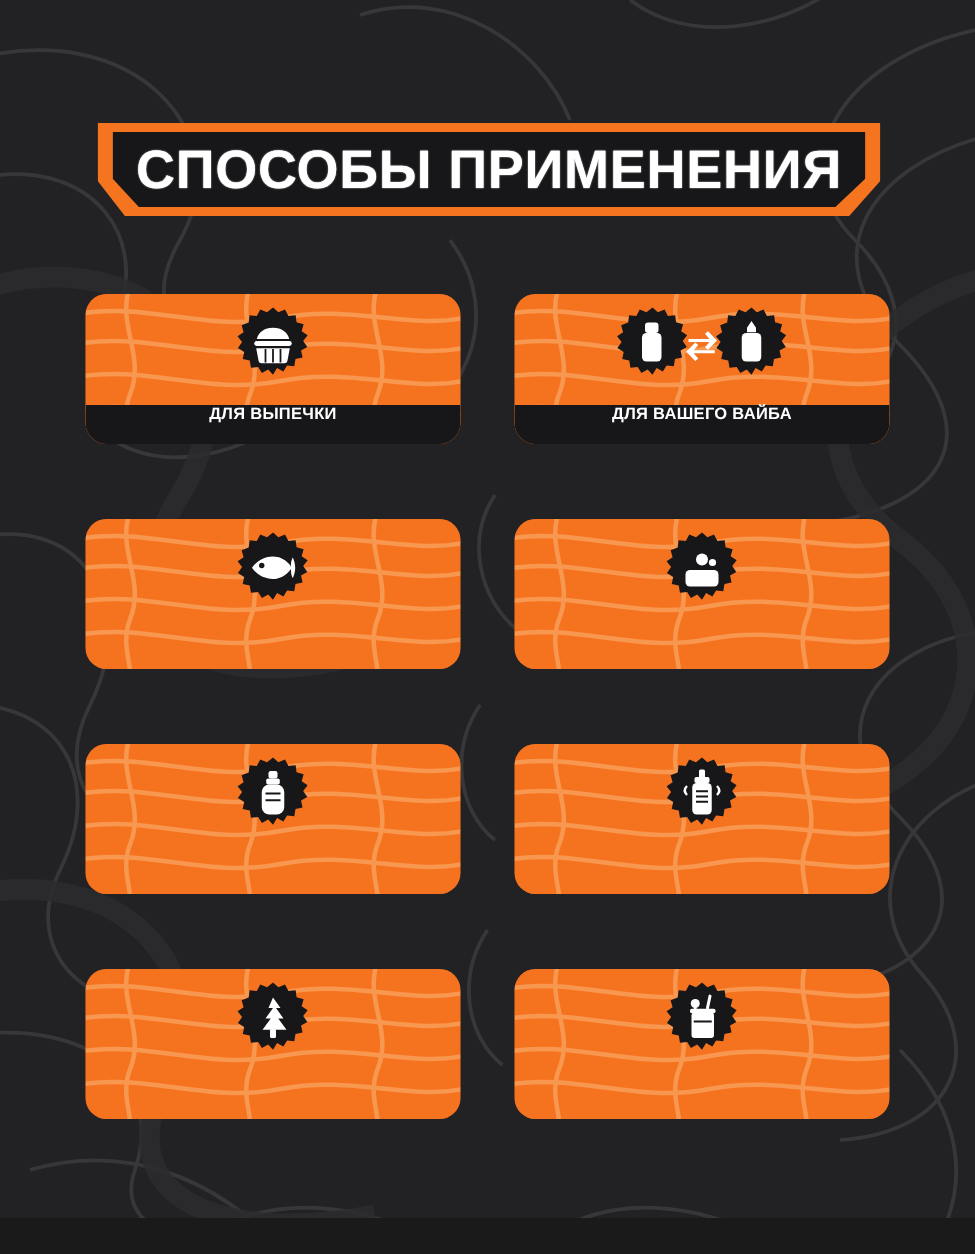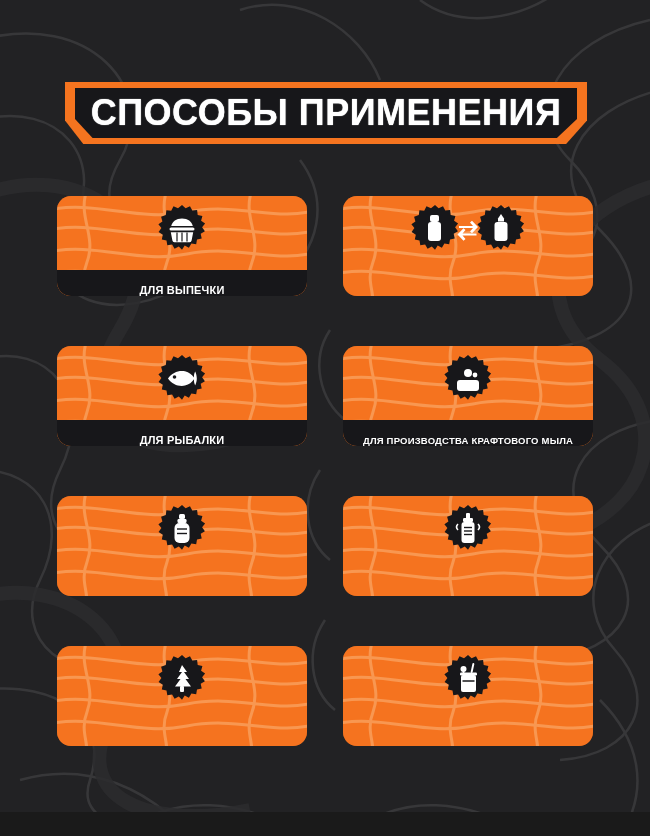--- a/index.html
+++ b/index.html
@@ -114,21 +114,21 @@
   .badge svg { display: block; }
 
   .label-bar {
     position: absolute;
     left: 0;
     right: 0;
     bottom: 0;
     height: 26px;
     background: #17171a;
     display: flex;
-    align-items: flex-end;
+    align-items: flex-start;
     justify-content: center;
     z-index: 2;
   }
   .label-bar span {
     color: #ffffff;
     font-size: 11px;
     font-weight: bold;
     letter-spacing: 0.2px;
     white-space: nowrap;
     text-transform: uppercase;
@@ -242,20 +242,23 @@
                 <path d="M93 10l3 4.5v3h-6v-3z"></path>
                 <rect x="86.5" y="18" width="13" height="19" rx="3"></rect>
               </g>
               <g fill="#ffffff">
                 <path d="M51 22h14l-3-3.5 2-1.7 6 6.2-6 6.2-2-1.7 3-3.5H51z"></path>
                 <path d="M69 30H55l3 3.5-2 1.7-6-6.2 6-6.2 2 1.7-3 3.5h14z" opacity="0"></path>
                 <path d="M68.5 31.5h-14l3 3.5-2 1.7-6-6.2 6-6.2 2 1.7-3 3.5h14z"></path>
               </g>
             </svg>
           </div>
+          <div class="label-bar">
+            <span>ДЛЯ ВАШЕГО ВАЙБА</span>
+          </div>
         </div>
       </div>
 
       <div class="row">
 
         <div class="card left">
           <svg class="card-texture" width="250" height="100" viewBox="0 0 250 100" fill="none">
             <rect width="250" height="100" fill="#F5741F"></rect>
             <g stroke="#FBC08A" stroke-width="3" fill="none" opacity="0.85">
               <path d="M-10 14 C 40 4, 80 26, 130 16 C 180 6, 220 26, 260 14"></path>
@@ -268,23 +271,20 @@
             </g>
           </svg>
           <div class="badge">
             <svg width="54" height="54" viewBox="0 0 54 54">
               <path fill="#17171a" d="M27 1l3.6 3.2L35 2.3l2.3 4.3 4.8-.5.6 4.8 4.7 1.2-1.3 4.7 4 2.7-3 3.8 2.8 4-4.2 2.4 1 4.7-4.7 1-.8 4.8-4.8-.6-2.5 4.1-4.2-2.3L27 45.8l-3.2-3.4-4.2 2.3-2.5-4.1-4.8.6-.8-4.8-4.7-1 1-4.7L3.6 28l2.8-4-3-3.8 4-2.7-1.3-4.7L10.8 11l.6-4.8 4.8.5L18.5 2.3 23 4.2z"></path>
               <g fill="#ffffff">
                 <path d="M13 24.5c4-6 11-8.5 17-7.2 4 .9 7 3.4 9 6.3-.3-3.6 1.2-6 1.2-6s1.6 3.1 1.6 6.9-1.6 6.8-1.6 6.8-1.5-2.4-1.2-6c-2 2.9-5 5.4-9 6.3-6 1.3-13-1.1-17-7.1z"></path>
                 <circle cx="19.5" cy="23" r="1.8" fill="#17171a"></circle>
               </g>
             </svg>
-          </div>
-          <div class="label-bar">
-            <span>ДЛЯ РЫБАЛКИ</span>
           </div>
         </div>
 
         <div class="card right">
           <svg class="card-texture" width="250" height="100" viewBox="0 0 250 100" fill="none">
             <rect width="250" height="100" fill="#F5741F"></rect>
             <g stroke="#FBC08A" stroke-width="3" fill="none" opacity="0.85">
               <path d="M-10 14 C 40 4, 80 26, 130 16 C 180 6, 220 26, 260 14"></path>
               <path d="M-10 34 C 40 24, 80 46, 130 36 C 180 26, 220 46, 260 34"></path>
               <path d="M-10 56 C 40 46, 80 68, 130 58 C 180 48, 220 68, 260 56"></path>
@@ -296,23 +296,20 @@
           </svg>
           <div class="badge">
             <svg width="54" height="54" viewBox="0 0 54 54">
               <path fill="#17171a" d="M27 1l3.6 3.2L35 2.3l2.3 4.3 4.8-.5.6 4.8 4.7 1.2-1.3 4.7 4 2.7-3 3.8 2.8 4-4.2 2.4 1 4.7-4.7 1-.8 4.8-4.8-.6-2.5 4.1-4.2-2.3L27 45.8l-3.2-3.4-4.2 2.3-2.5-4.1-4.8.6-.8-4.8-4.7-1 1-4.7L3.6 28l2.8-4-3-3.8 4-2.7-1.3-4.7L10.8 11l.6-4.8 4.8.5L18.5 2.3 23 4.2z"></path>
               <g fill="#ffffff">
                 <rect x="16" y="26" width="22" height="11" rx="3"></rect>
                 <circle cx="27" cy="19" r="4"></circle>
                 <circle cx="34" cy="21" r="2.4"></circle>
               </g>
             </svg>
-          </div>
-          <div class="label-bar small">
-            <span>ДЛЯ ПРОИЗВОДСТВА КРАФТОВОГО МЫЛА</span>
           </div>
         </div>
       </div>
 
       <div class="row">
 
         <div class="card left">
           <svg class="card-texture" width="250" height="100" viewBox="0 0 250 100" fill="none">
             <rect width="250" height="100" fill="#F5741F"></rect>
             <g stroke="#FBC08A" stroke-width="3" fill="none" opacity="0.85">

